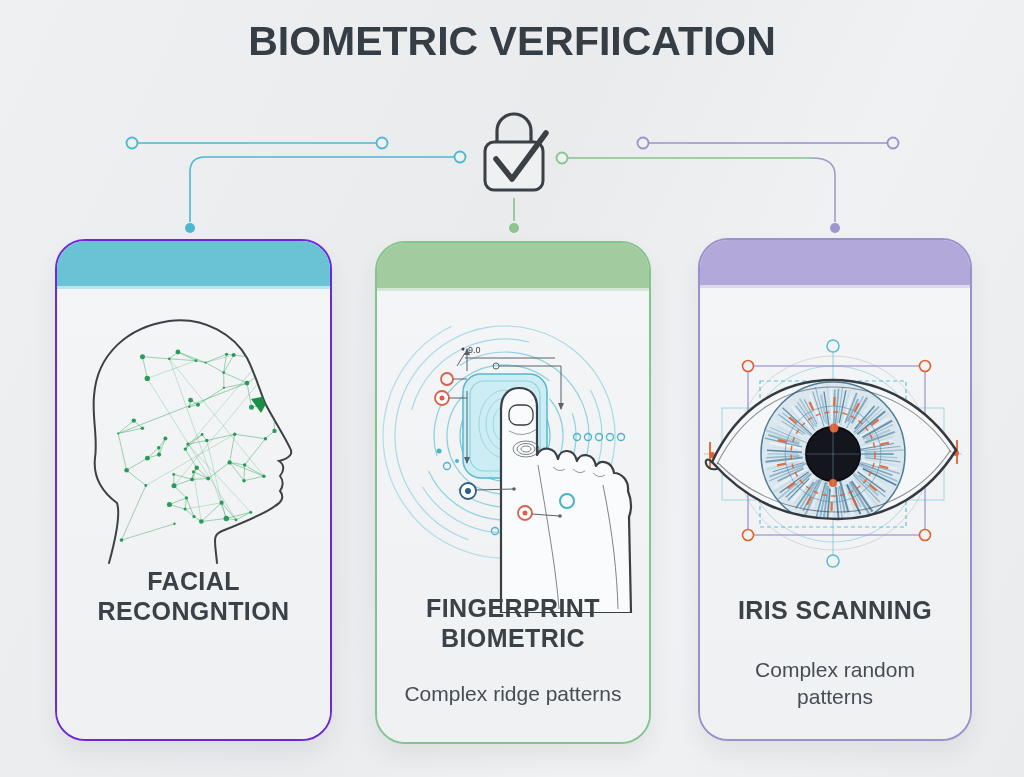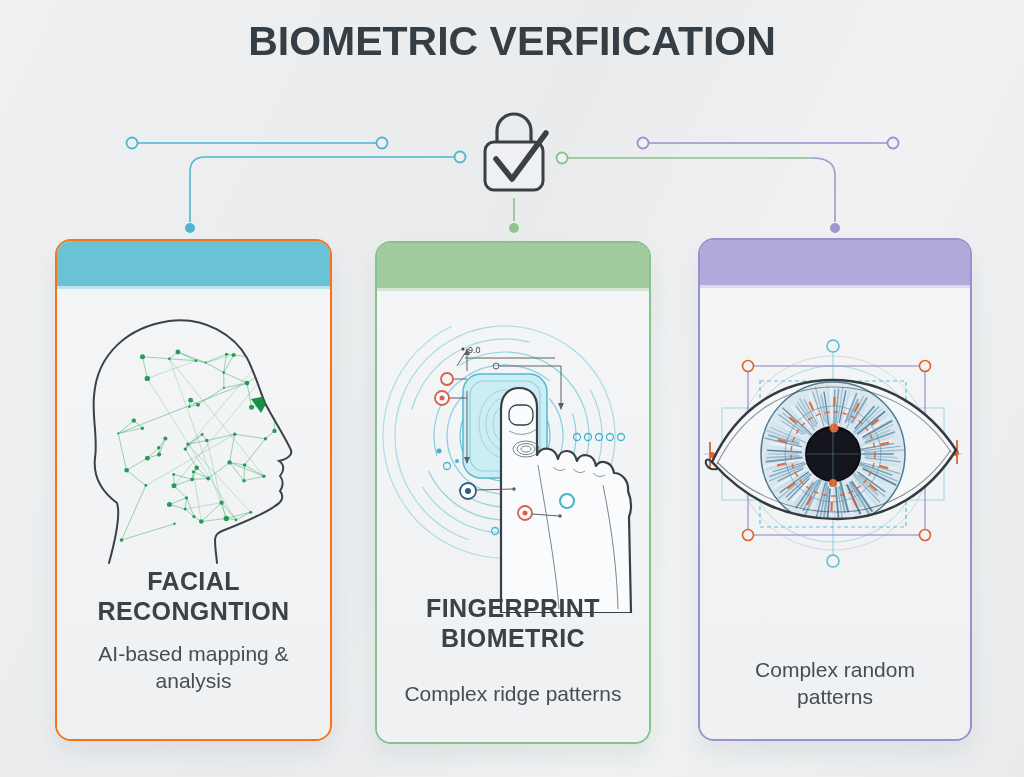--- a/index.html
+++ b/index.html
@@ -3,25 +3,25 @@
 <meta charset="utf-8">
 <style>
   html,body{margin:0;padding:0}
   body{width:1024px;height:777px;overflow:hidden;
        font-family:"Liberation Sans",sans-serif;
        background:linear-gradient(115deg,#eef0f1 0%,#e9ebed 45%,#eff1f2 68%,#e9ebed 100%)}
   .stage{position:relative;width:1024px;height:777px}
   .title{position:absolute;top:18px;left:0;width:100%;margin:0;text-align:center;
          font-size:41px;font-weight:700;letter-spacing:0;color:#353d45}
   .connectors{position:absolute;left:0;top:95px;pointer-events:none}
-  .card{position:absolute;border-radius:16px;overflow:hidden;
+  .card{position:absolute;border-radius:30px;overflow:hidden;
         box-shadow:0 12px 22px rgba(60,80,90,.08)}
   .card-header{height:45px;border-bottom:3px solid rgba(255,255,255,.55)}
   .card-body{position:relative;height:100%;background:linear-gradient(180deg,#f3f5f6,#eef0f2)}
-  #card-facial{left:55px;top:239px;width:273px;height:498px;border:2px solid #f97316}
+  #card-facial{left:55px;top:239px;width:273px;height:498px;border:2px solid #6d28d9}
   #card-facial .card-header{background:#6ac3d5}
   #card-finger{left:375px;top:241px;width:272px;height:499px;border:2px solid #85c38c}
   #card-finger .card-header{background:#a3cba0}
   #card-iris{left:698px;top:238px;width:270px;height:499px;border:2px solid #9a90cc}
   #card-iris .card-header{background:#b2a9da}
   .illu{position:absolute;left:0;top:0;z-index:1}
   .card-title{position:absolute;left:0;width:100%;margin:0;text-align:center;z-index:3;
               font-weight:700;font-size:25px;line-height:1.18;letter-spacing:.4px;color:#3a4147}
   .card-sub{position:absolute;left:0;width:100%;margin:0;display:flex;justify-content:center;
             text-align:center;font-size:21px;line-height:1.28;color:#474d54;z-index:3}
@@ -250,23 +250,20 @@
             <circle cx="148.6" cy="61.6" r="1.1" fill="#1d9850" opacity="0.95"></circle>
             <circle cx="166.7" cy="71.6" r="1.3" fill="#1d9850" opacity="0.95"></circle>
             <circle cx="135.1" cy="178.4" r="1.9" fill="#1d9850" opacity="0.95"></circle>
             <circle cx="76.8" cy="119.6" r="2.2" fill="#1d9850" opacity="0.95"></circle>
             <circle cx="69.6" cy="169.2" r="2.3" fill="#1d9850" opacity="0.95"></circle>
             <circle cx="90.3" cy="77.4" r="2.7" fill="#1d9850" opacity="0.95"></circle>
             <path d="M194,98 L214,94 L204,112 Z" fill="#0f8a3f" opacity="0.95"></path>
           </g>
       </svg>
       <h2 class="card-title">FACIAL RECONGNTION</h2>
-      <p class="card-sub">
-        <span>AI-based mapping &amp; analysis</span>
-        </p>
     </div>
   </section>
 
   <section class="card" id="card-finger">
     <div class="card-header"></div>
     <div class="card-body">
       <svg class="illu" width="268" height="322" viewBox="0 0 268 322">
 
         <g stroke="#5ec2d6" fill="none" stroke-width="1.2">
           <circle cx="128" cy="145" r="45" opacity=".85"></circle>
@@ -532,19 +529,20 @@
         </g>
 
         <g fill="none" stroke="#343a40" stroke-linecap="round">
           <path d="M12,150 C38,94 83,68 133,68 C183,68 228,95 256,138" stroke-width="2.5"></path>
           <path d="M17,152 C43,100 86,75 133,75 C180,75 224,99 251,140" stroke-width="1.1" opacity=".55"></path>
           <path d="M12,150 C48,190 88,207 138,207 C188,207 230,180 256,138" stroke-width="2.5"></path>
           <path d="M18,151 C50,183 90,200 138,200 C186,200 226,175 250,139" stroke-width="1.1" opacity=".55"></path>
           <path d="M12,150 C3,141 3,160 17,157" stroke-width="2"></path>
         </g>
       </svg>
+      <h2 class="card-title">IRIS SCANNING</h2>
       <p class="card-sub">
         <span>Complex random patterns</span>
         </p>
     </div>
   </section>
 
 </div>
 
 </body></html>

